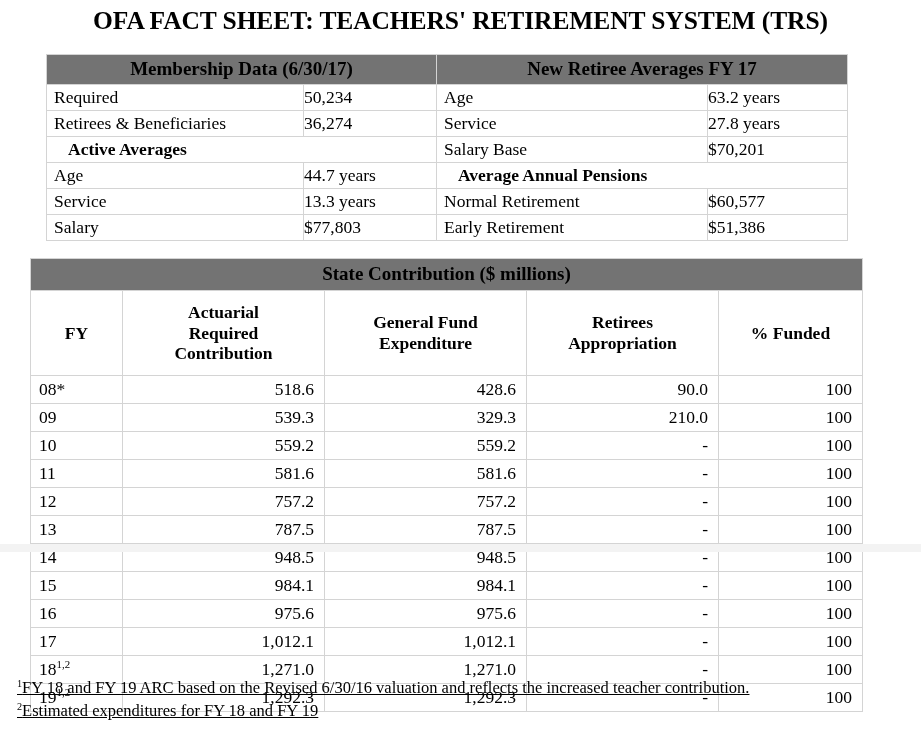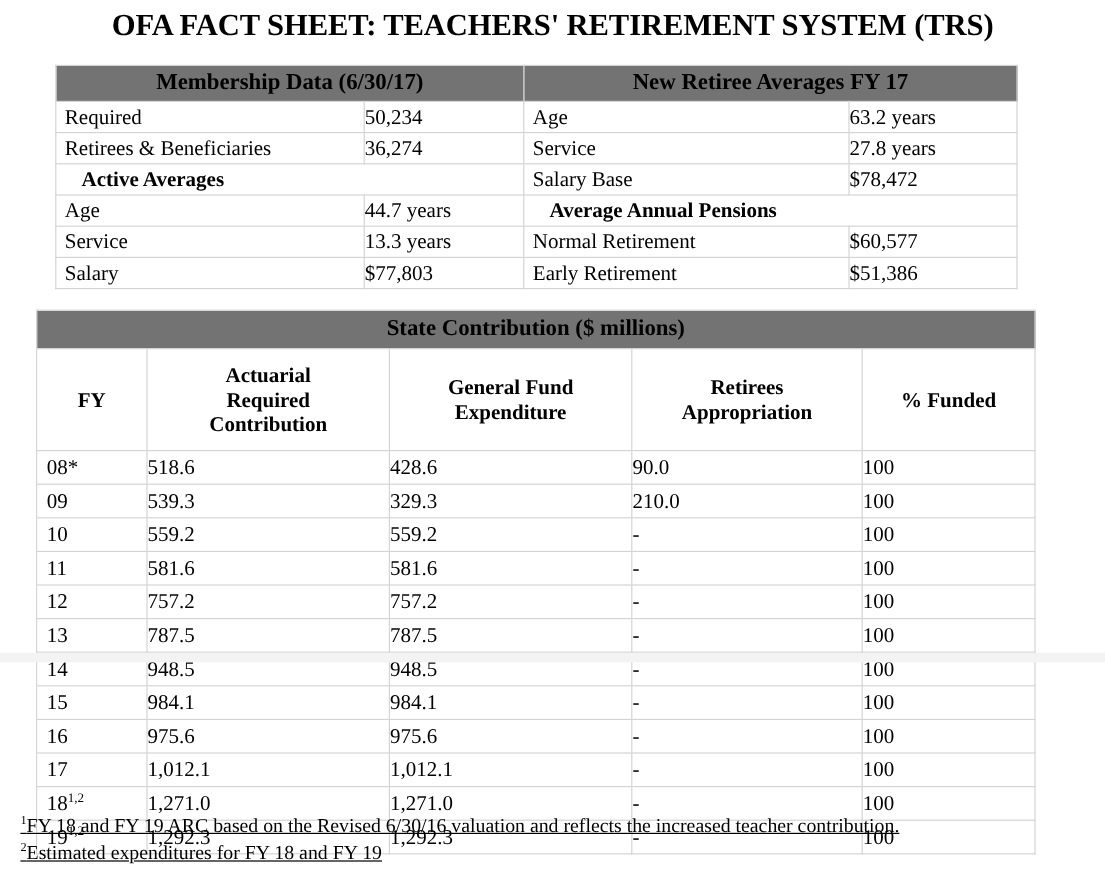--- a/index.html
+++ b/index.html
@@ -98,21 +98,21 @@
     font-size: 17.5px;
     height: 80px;
     line-height: 1.18;
     padding: 2px 4px;
   }
   .t2 .fy {
     text-align: left;
     padding-left: 8px;
   }
   .t2 .num {
-    text-align: left;
+    text-align: right;
     padding-right: 10px;
   }
   sup {
     font-size: 0.62em;
     vertical-align: super;
     line-height: 0;
   }
 
   
   .footnotes {
@@ -168,21 +168,21 @@
         <tr>
           <td class="lbl">Retirees &amp; Beneficiaries</td>
           <td class="val">36,274</td>
           <td class="lbl">Service</td>
           <td class="val">27.8 years</td>
         </tr>
 
         <tr>
           <td class="sub" colspan="2">Active Averages</td>
           <td class="lbl">Salary Base</td>
-          <td class="val">$78,472</td>
+          <td class="val">$70,201</td>
         </tr>
 
         <tr>
           <td class="lbl">Age</td>
           <td class="val">44.7 years</td>
           <td class="sub" colspan="2">Average Annual Pensions</td>
         </tr>
 
         <tr>
           <td class="lbl">Service</td>

